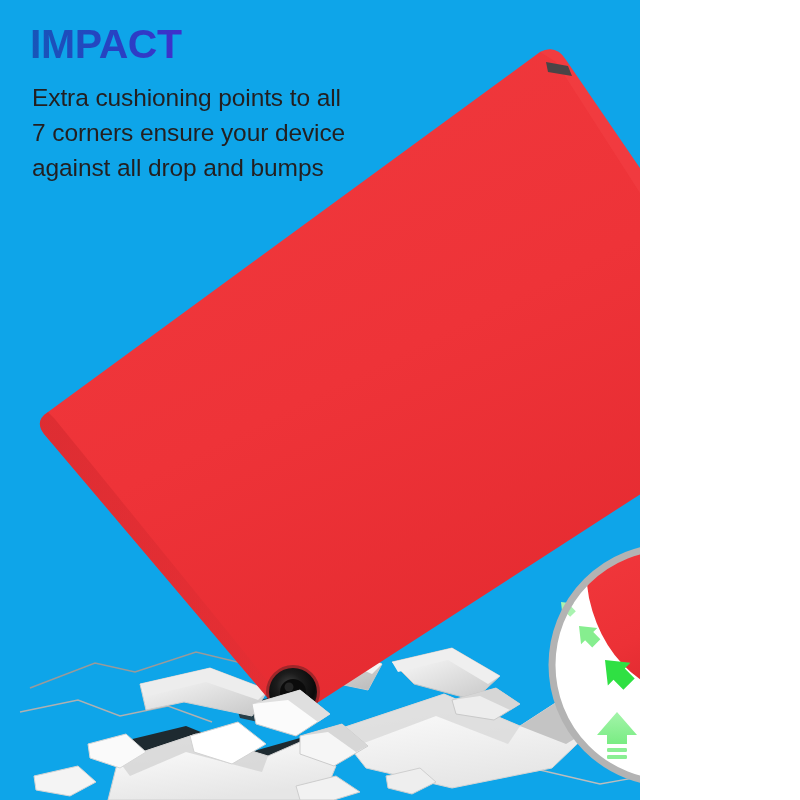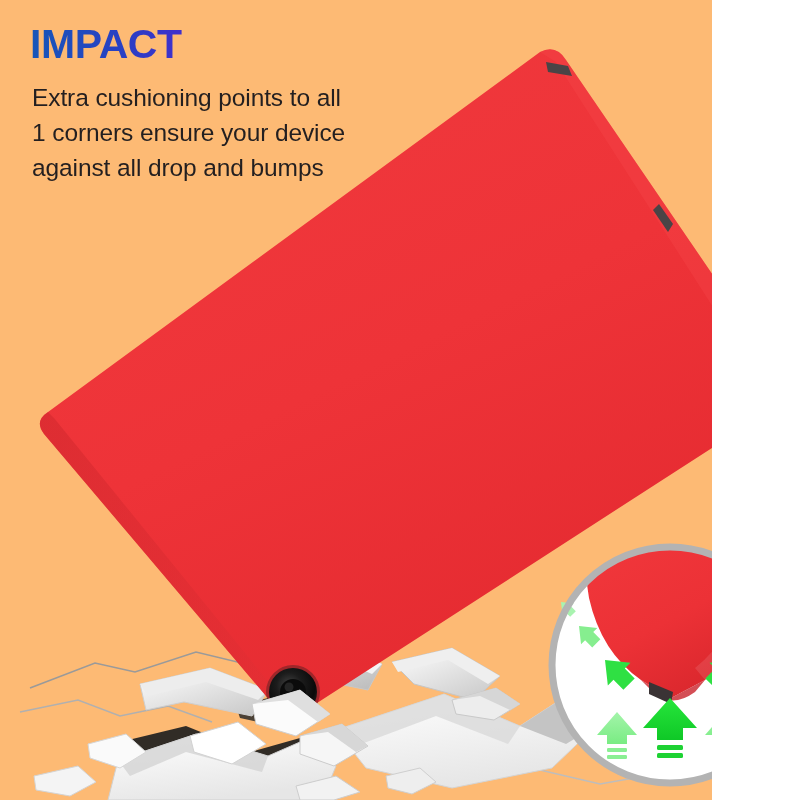--- a/index.html
+++ b/index.html
@@ -1,18 +1,18 @@
 <!DOCTYPE html>
 <html><head>
 <meta charset="utf-8">
 <style>
   html,body{margin:0;padding:0;background:#fff;}
   body{width:800px;height:800px;overflow:hidden;
        font-family:"Liberation Sans","DejaVu Sans",sans-serif;}
-  #stage{position:relative;width:712px;height:800px;background:#fdba74;overflow:hidden;}
+  #stage{position:relative;width:640px;height:800px;background:#0ea5e9;overflow:hidden;}
 
   
   #textblock{position:absolute;left:30px;top:22px;width:340px;z-index:40;}
   .headline{
     font-size:41px;line-height:44px;font-weight:700;letter-spacing:-0.4px;
     margin:0;white-space:nowrap;
     background:linear-gradient(90deg,#1756b8 0%,#2a3fc4 28%,#4a28cf 52%,#8a18d4 78%,#c017d8 100%);
     -webkit-background-clip:text;background-clip:text;
     -webkit-text-fill-color:transparent;color:transparent;
   }
@@ -142,21 +142,21 @@
       <path d="M300 736 L342 724 L368 746 L334 766 L300 754 Z" fill="#f6f6f6" stroke="#cbcbcb" stroke-width="1"></path>
       <path d="M300 736 L342 724 L368 746 L356 752 L328 732 Z" fill="#d7d7d7"></path>
       <path d="M190 736 L238 722 L266 744 L232 764 L194 752 Z" fill="#ffffff" stroke="#d2d2d2" stroke-width="1"></path>
       <path d="M88 744 L126 734 L146 752 L120 768 L90 758 Z" fill="#fafafa" stroke="#d6d6d6" stroke-width="1"></path>
     </g>
   </svg>
   </div>
 
   <div id="textblock">
     <h1 class="headline">IMPACT</h1>
-    <p class="body-copy">Extra cushioning points to all 1 corners ensure your device against all drop and bumps</p>
+    <p class="body-copy">Extra cushioning points to all 7 corners ensure your device against all drop and bumps</p>
   </div>
 
   <div id="inset">
   <svg viewBox="0 0 250 250" xmlns="http://www.w3.org/2000/svg">
     <defs>
       <clipPath id="circClip">
             <circle cx="125" cy="125" r="118"></circle>
           </clipPath>
       <linearGradient id="zCase" x1="0.1" y1="0" x2="0.8" y2="1">
         <stop offset="0%" stop-color="#F2393D"></stop>

